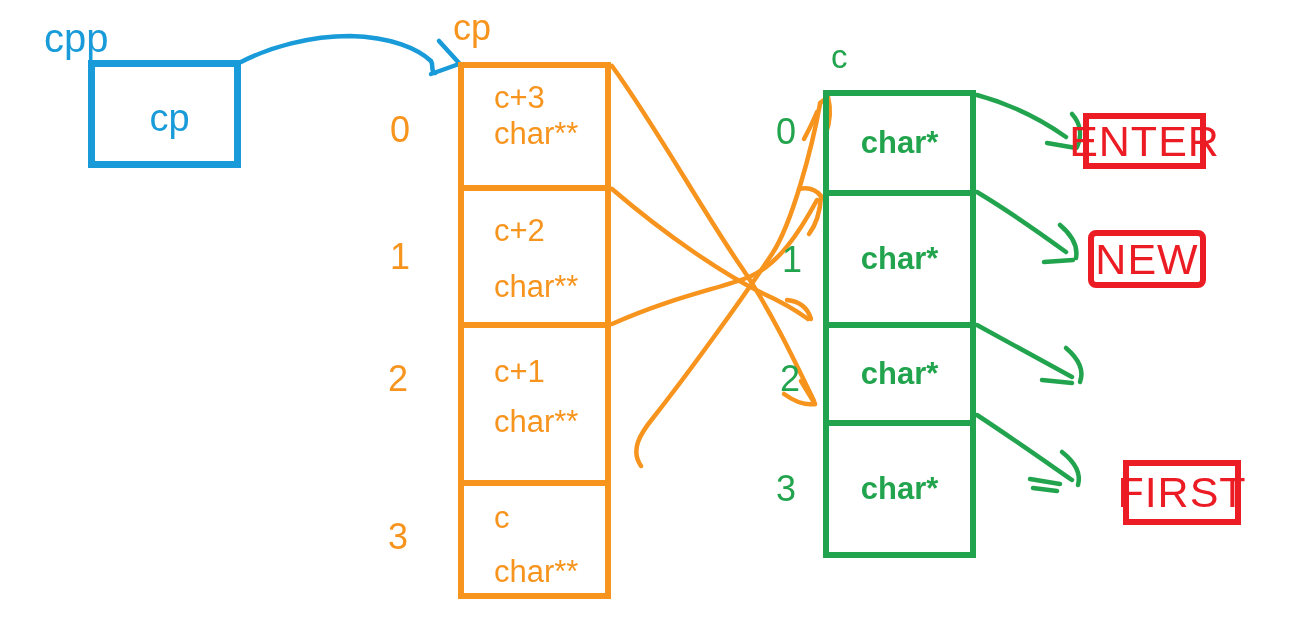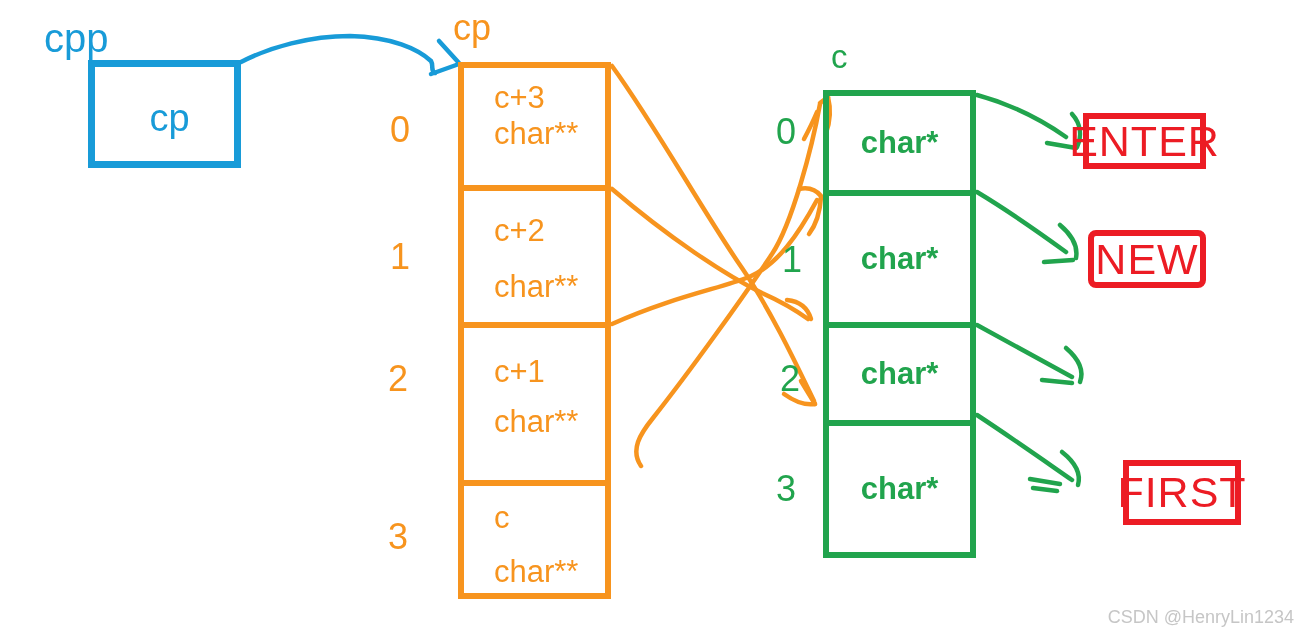--- a/index.html
+++ b/index.html
@@ -188,14 +188,13 @@
   <div class="str-box str-0">
     <span>ENTER</span>
   </div>
   <div class="str-box str-1">
     <span>NEW</span>
   </div>
   <div class="str-box str-3">
     <span>FIRST</span>
   </div>
 
-  <div class="watermark">CSDN @HenryLin1234</div>
 </div>
 
 </body></html>

